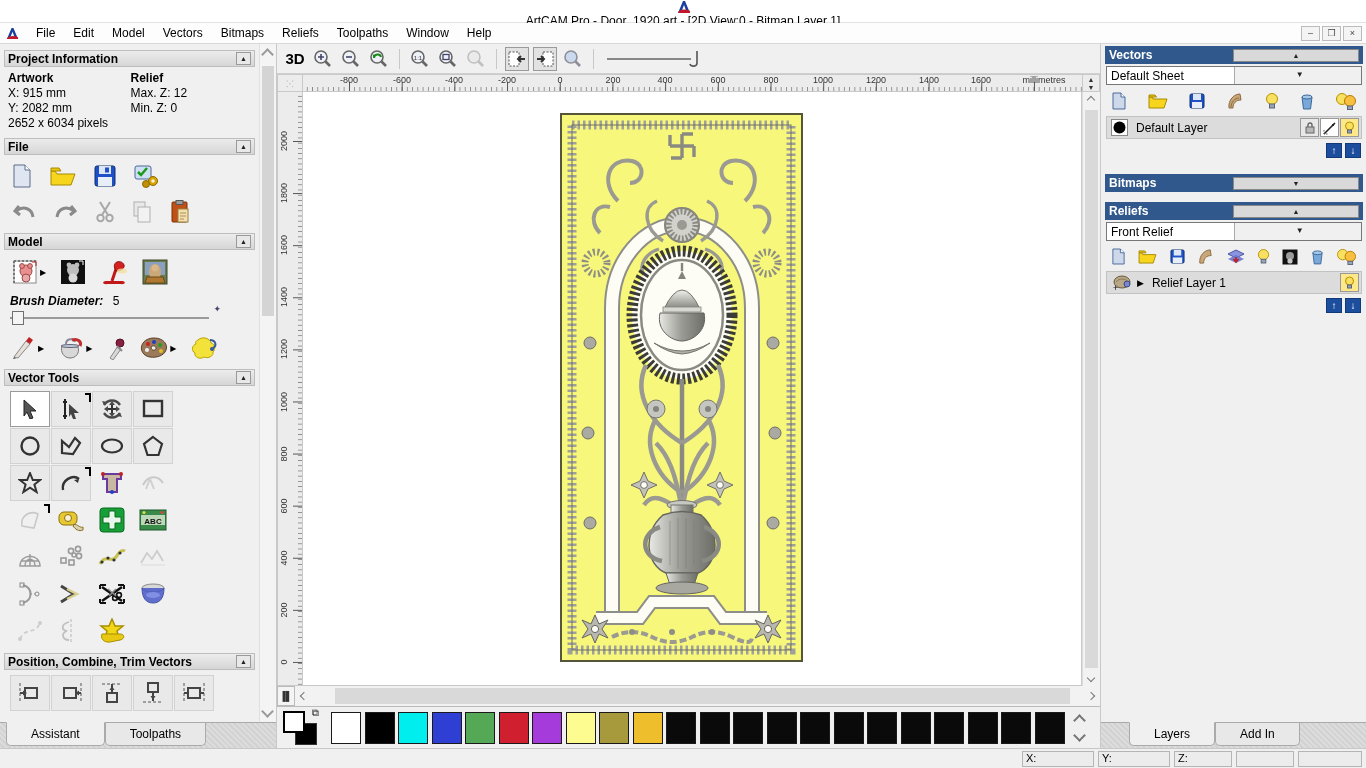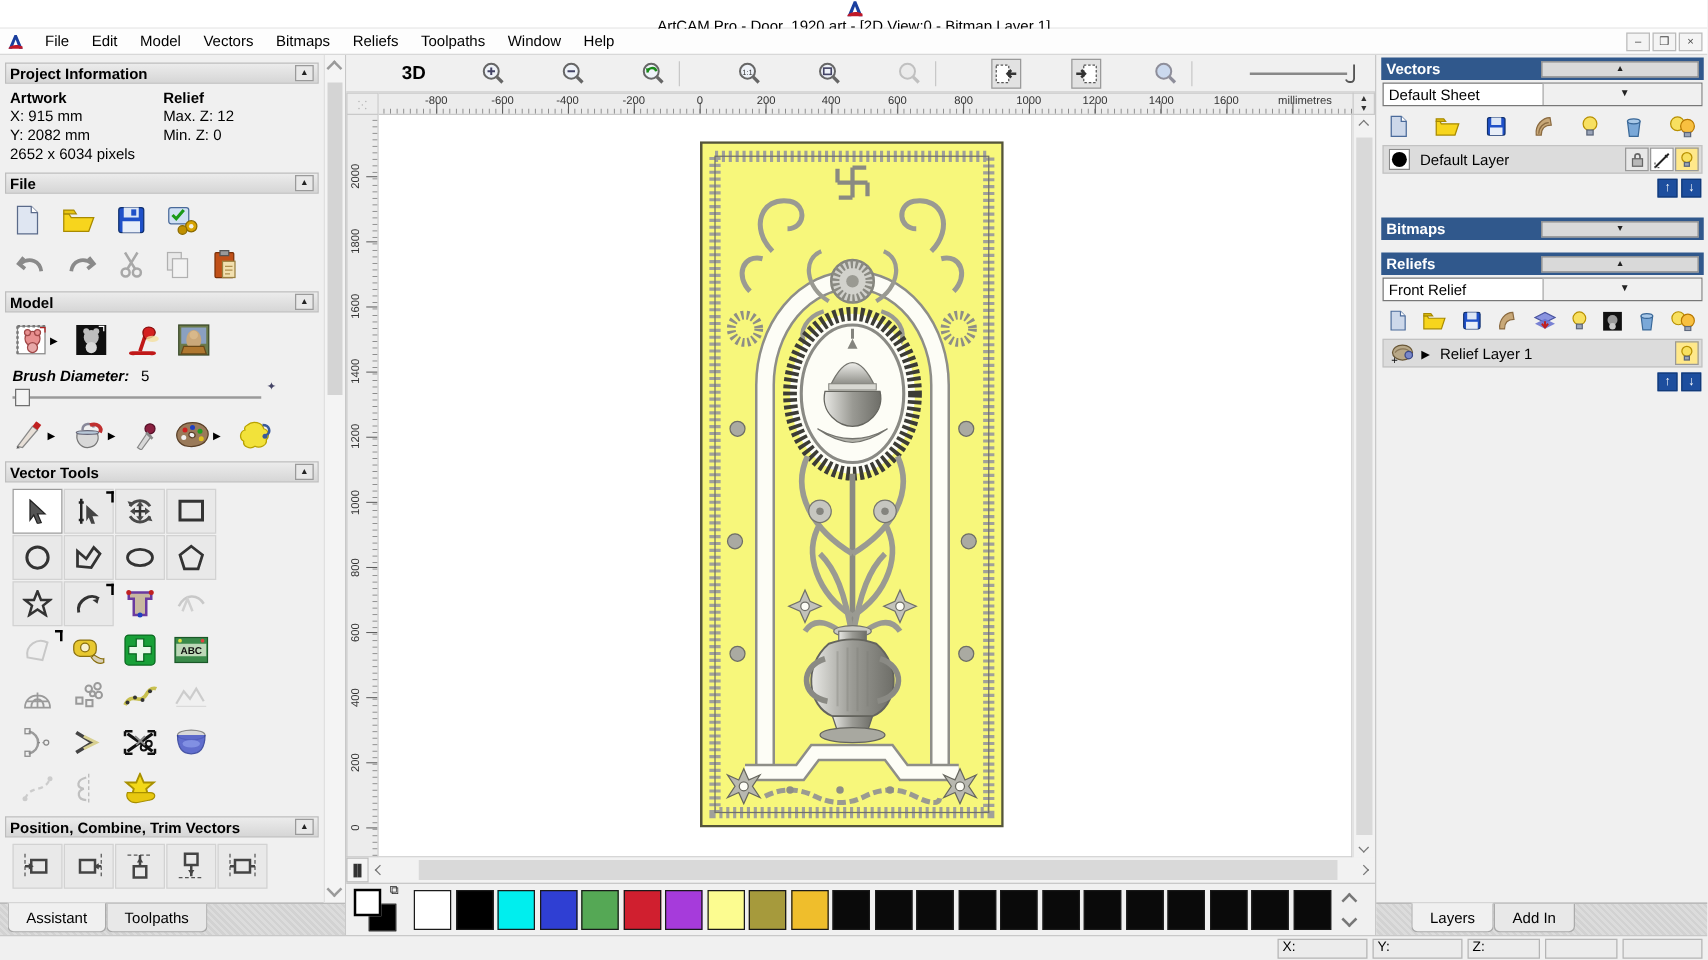--- a/index.html
+++ b/index.html
@@ -49,28 +49,28 @@
   .slider .dot { position:absolute; right:28px; top:-6px; color:#446; font-size:9px; }
 
   .vt-grid { display:flex; flex-wrap:wrap; width:210px; padding:2px 0 0 6px; }
   .tool { width:40px; height:36px; background:#e9e9e9; border:1px solid #d2d2d2; display:flex; align-items:center; justify-content:center; position:relative; margin:0 1px 1px 0;text-decoration:underline; }
   .tool.sel { background:#fff; border:1px solid #9a9a9a; }
   .tool.plain { background:transparent; border-color:transparent; }
   .tool .pin { position:absolute; top:1px; right:-1px; width:6px; height:9px; border-top:2px solid #000; border-right:2px solid #000; }
   .pos-grid { display:flex; flex-wrap:wrap; width:230px; padding:2px 0 0 6px; }
 
   .lp-tabs { height:26px; display:flex; align-items:flex-start; background:repeating-linear-gradient(45deg,#dcdcdc 0 2px,#d2d2d2 2px 4px); border-top:1px solid #aaa; padding-left:6px; }
-  .tab { padding:4px 14px; border:1px solid #aaa; border-top:none; border-radius:0 0 5px 5px; background:#e8e8e8; font-size:12px; }
+  .tab { padding:4px 24px; border:1px solid #aaa; border-top:none; border-radius:0 0 5px 5px; background:#e8e8e8; font-size:12px; }
   .tab.active { background:#f0f0f0; border-top:1px solid #f0f0f0; margin-top:-1px; }
 
   
   .center { flex:1; display:flex; flex-direction:column; min-width:0; background:#f0f0f0; }
   .toolbar { height:30px; display:flex; align-items:center; gap:4px; padding:0 6px; border-bottom:1px solid #d0d0d0; }
   .tb-sep { width:1px; height:20px; background:#c8c8c8; margin:0 4px; }
-  .tb-btn { min-width:24px; height:24px; display:flex; align-items:center; justify-content:center;margin-left:36px; }
+  .tb-btn { min-width:24px; height:24px; display:flex; align-items:center; justify-content:center; }
   .tb-btn.pressed { background:#e2e2e2; border:1px solid #9a9a9a; }
   .tb-3d { font-weight:bold; font-size:15px; }
 
   .ruler-row { height:18px; display:flex; }
   .ruler-corner { width:26px; background:#ececec; border:1px solid #c9c9c9; display:flex; align-items:center; justify-content:center; color:#b0b0b0; font-size:9px; }
   .hruler { flex:1; position:relative; background:#ececec; border:1px solid #c9c9c9; border-left:none;
     background-image:
       linear-gradient(90deg,#555 1px,transparent 1px),
       linear-gradient(90deg,#8a8a8a 1px,transparent 1px);
     background-size:52.7px 9px, 5.27px 4px;

